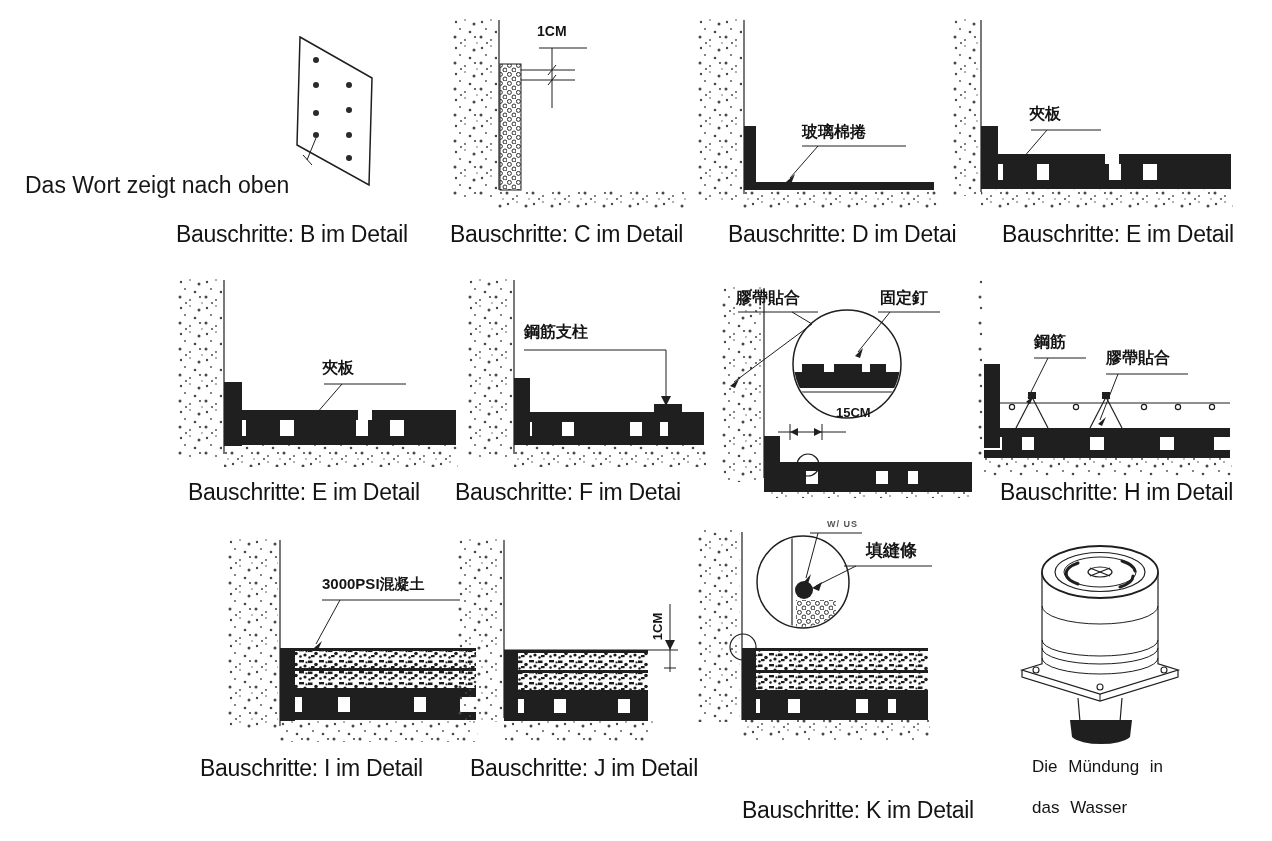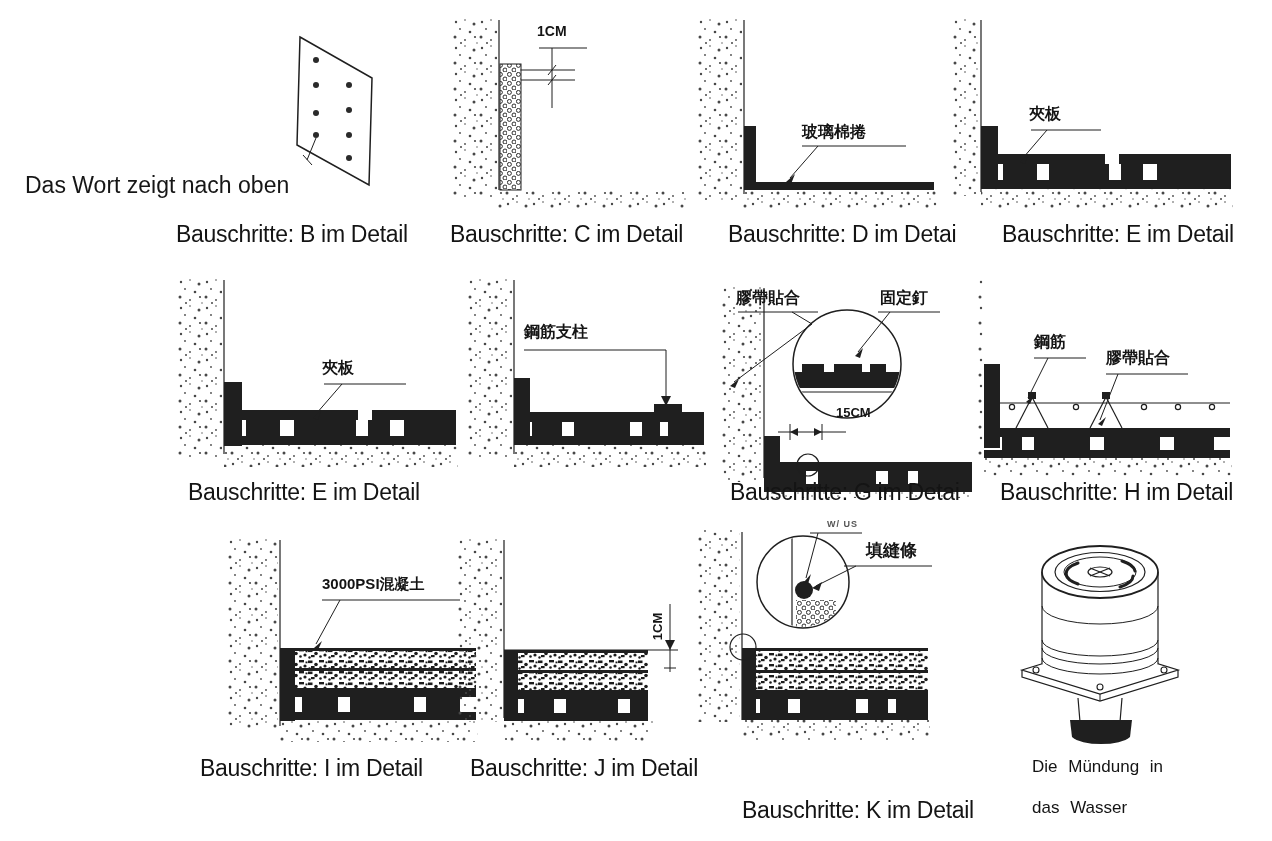--- a/index.html
+++ b/index.html
@@ -364,21 +364,21 @@
       </g>
     </svg>
   </div>
 
   <div class="cap" style="left:176px;top:222px;">Bauschritte: B im Detail</div>
   <div class="cap" style="left:450px;top:222px;">Bauschritte: C im Detail</div>
   <div class="cap" style="left:728px;top:222px;">Bauschritte: D im Detai</div>
   <div class="cap" style="left:1002px;top:222px;">Bauschritte: E im Detail</div>
 
   <div class="cap" style="left:188px;top:480px;">Bauschritte: E im Detail</div>
-  <div class="cap" style="left:730px;top:480px;">Bauschritte: G im Detai</div>
+  <div class="cap" style="left:455px;top:480px;">Bauschritte: F im Detai</div>
   <div class="cap" style="left:1000px;top:480px;text-align:center;">Bauschritte: H im Detail</div>
 
   <div class="cap" style="left:200px;top:756px;">Bauschritte: I im Detail</div>
   <div class="cap" style="left:470px;top:756px;">Bauschritte: J im Detail</div>
   <div class="cap" style="left:742px;top:756px;margin-top:42px;">Bauschritte: K im Detail</div>
   <div class="smallcap" style="left:1032px;top:757px;">Die Mündung in</div>
   <div class="smallcap" style="left:1032px;top:798px;">das Wasser</div>
 
 </div>
 

